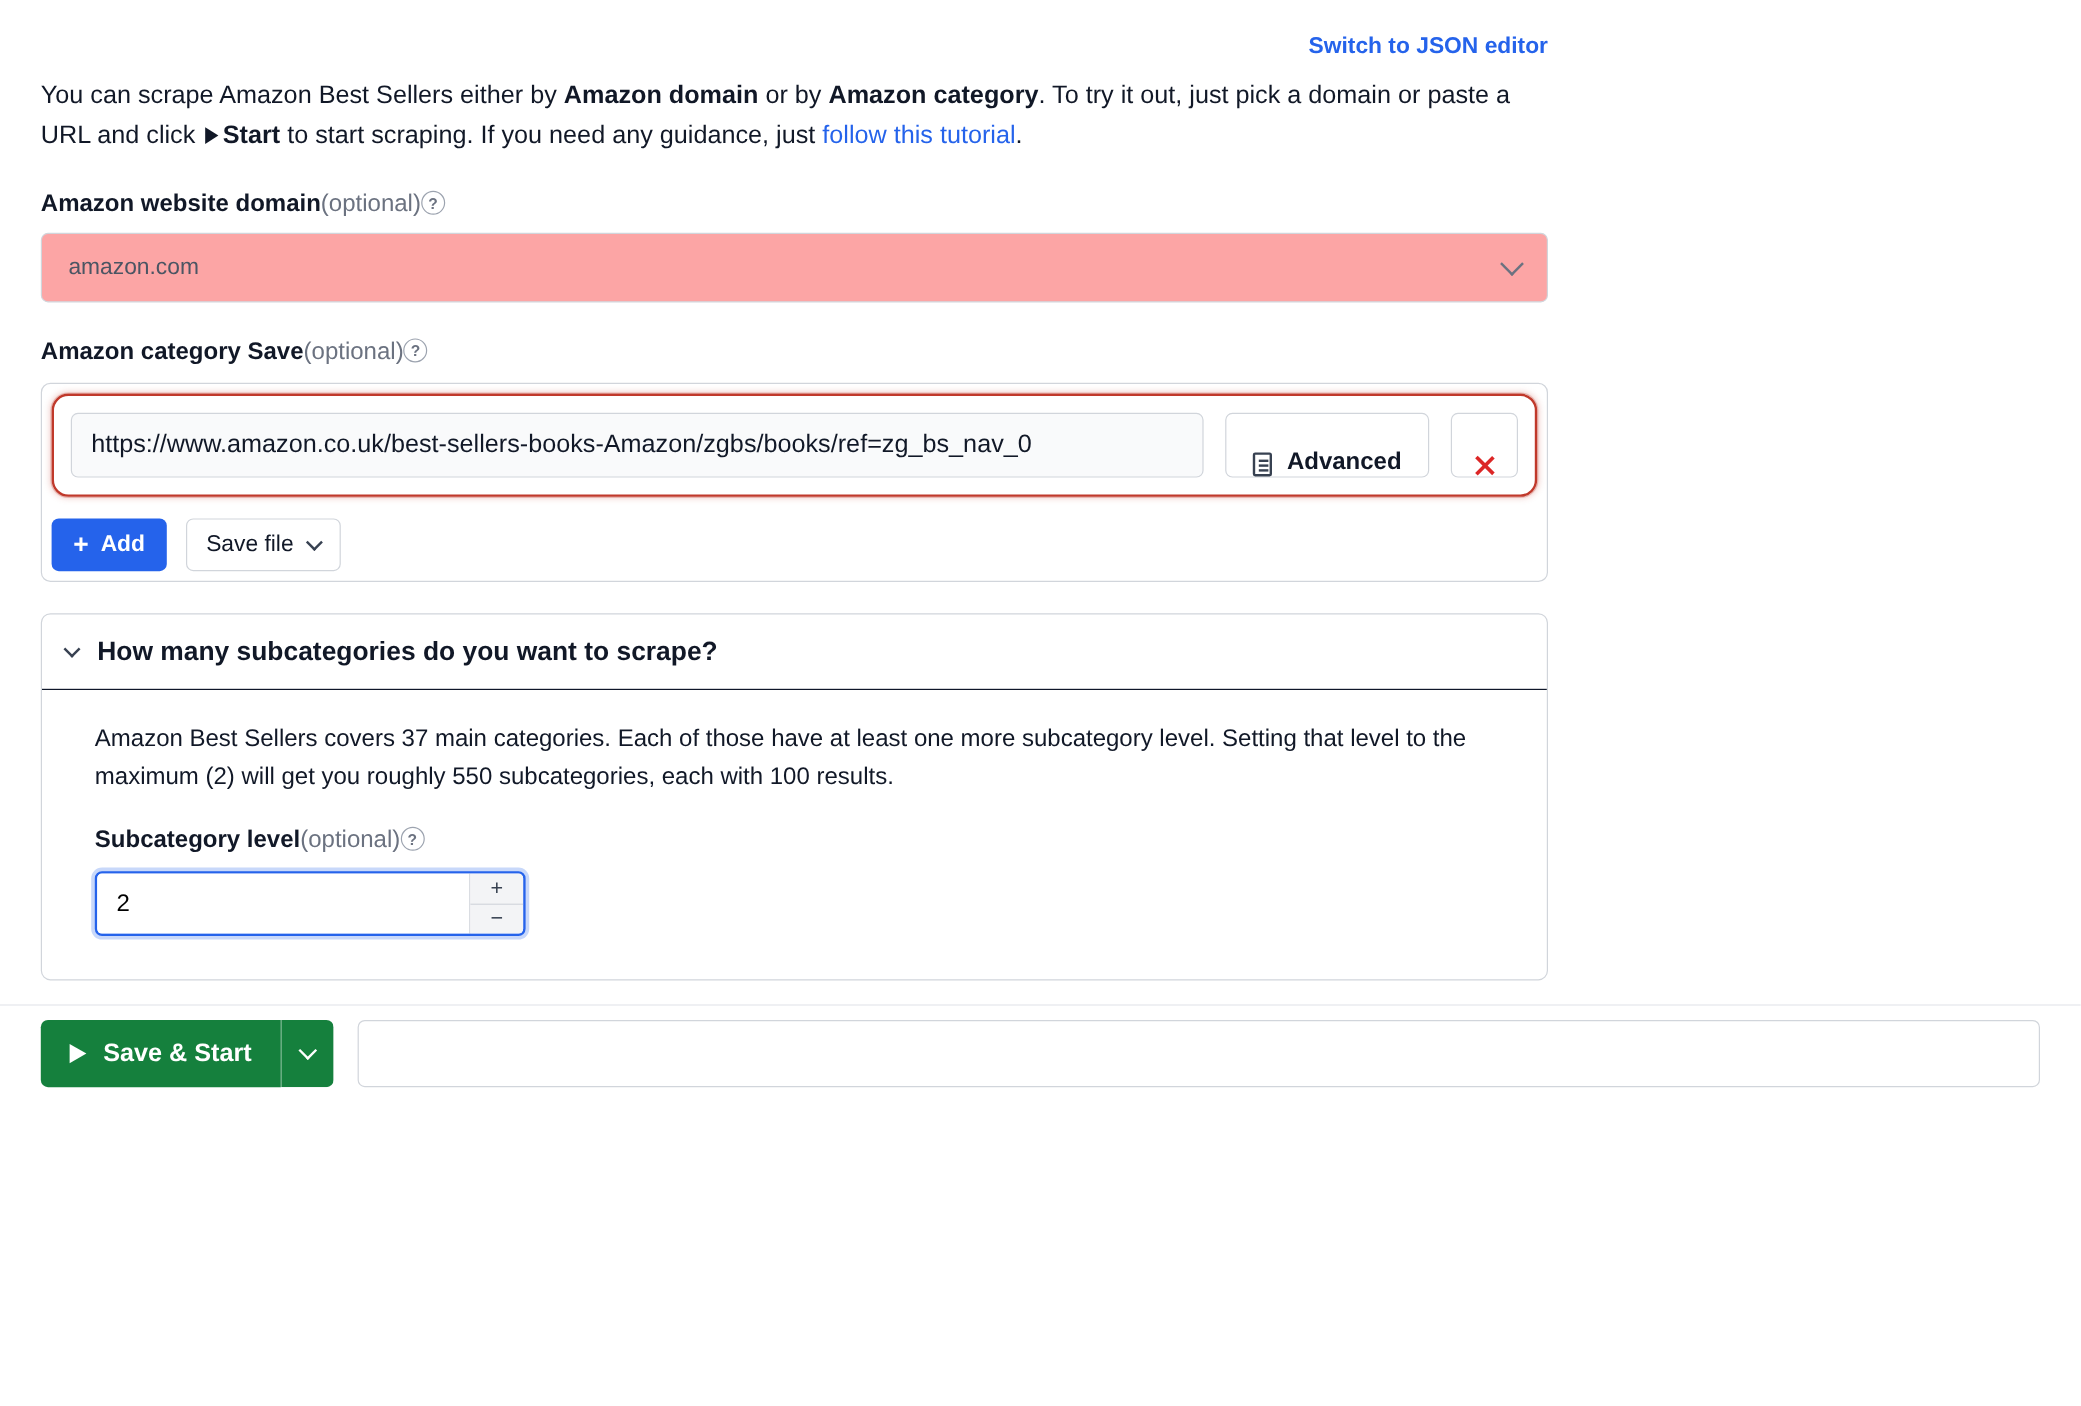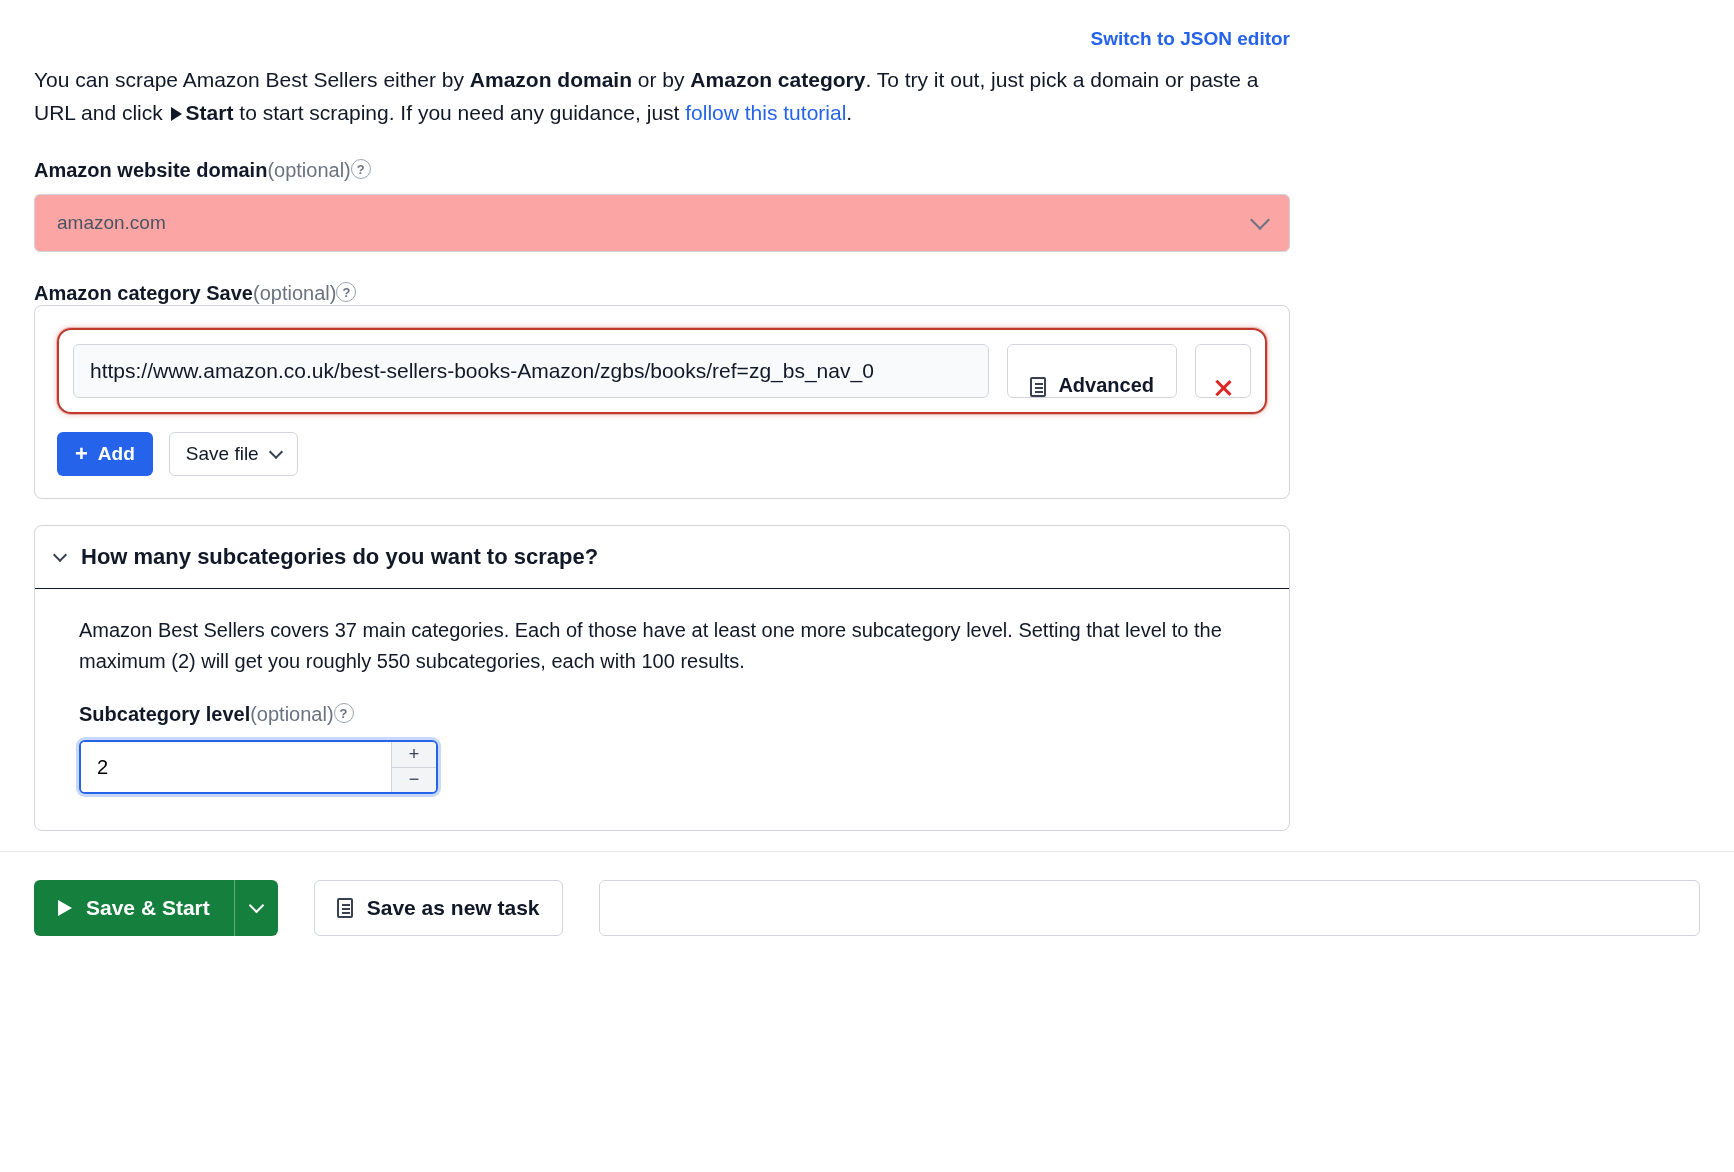--- a/index.html
+++ b/index.html
@@ -82,23 +82,24 @@
   }
   .chev {
     width: 14px; height: 14px;
     border-right: 2.5px solid #6b7280;
     border-bottom: 2.5px solid #6b7280;
     transform: rotate(45deg);
     margin-top: -6px;
   }
 
   .panel {
+    margin-top: 14px;
     border: 1px solid #d1d5db;
     border-radius: 8px;
-    padding: 22px;
+    padding: 8px;
   }
   .url-row-wrap {
     border: 2.5px solid #c0392b;
     border-radius: 14px;
     padding: 14px 14px;
     display: flex;
     align-items: center;
     gap: 18px;
     box-shadow: 0 0 0 1px rgba(192,57,43,.25), 0 0 6px rgba(192,57,43,.35);
   }
@@ -251,23 +252,23 @@
     display: flex; align-items: center; justify-content: center;
     font-size: 18px;
     color: #374151;
     cursor: pointer;
   }
   .step + .step { border-top: 1px solid #d1d5db; }
 
   .bottom-bar {
     border-top: 1px solid #e5e7eb;
     margin-top: 20px;
-    padding: 28px 34px;
-    display: flex;
-    gap: 36px;
+    padding: 12px 34px;
+    display: flex;
+    gap: 20px;
     align-items: center;
   }
   .save-group {
     display: inline-flex;
   }
   .btn-green {
     background: #15803d;
     color: #fff;
     border: none;
     height: 56px;
@@ -402,18 +403,14 @@
 <div class="bottom-bar">
   <div class="save-group">
     <button class="btn-green main">
       <span class="play-w"></span>
       <span>Save &amp; Start</span>
     </button>
     <button class="btn-green drop">
       <span class="chev-w"></span>
     </button>
   </div>
-  <button class="btn-out-lg">
-    <span class="file-icon"></span>
-    <span>Save as new task</span>
-  </button>
   <div class="long-box"></div>
 </div>
 
 </body></html>

